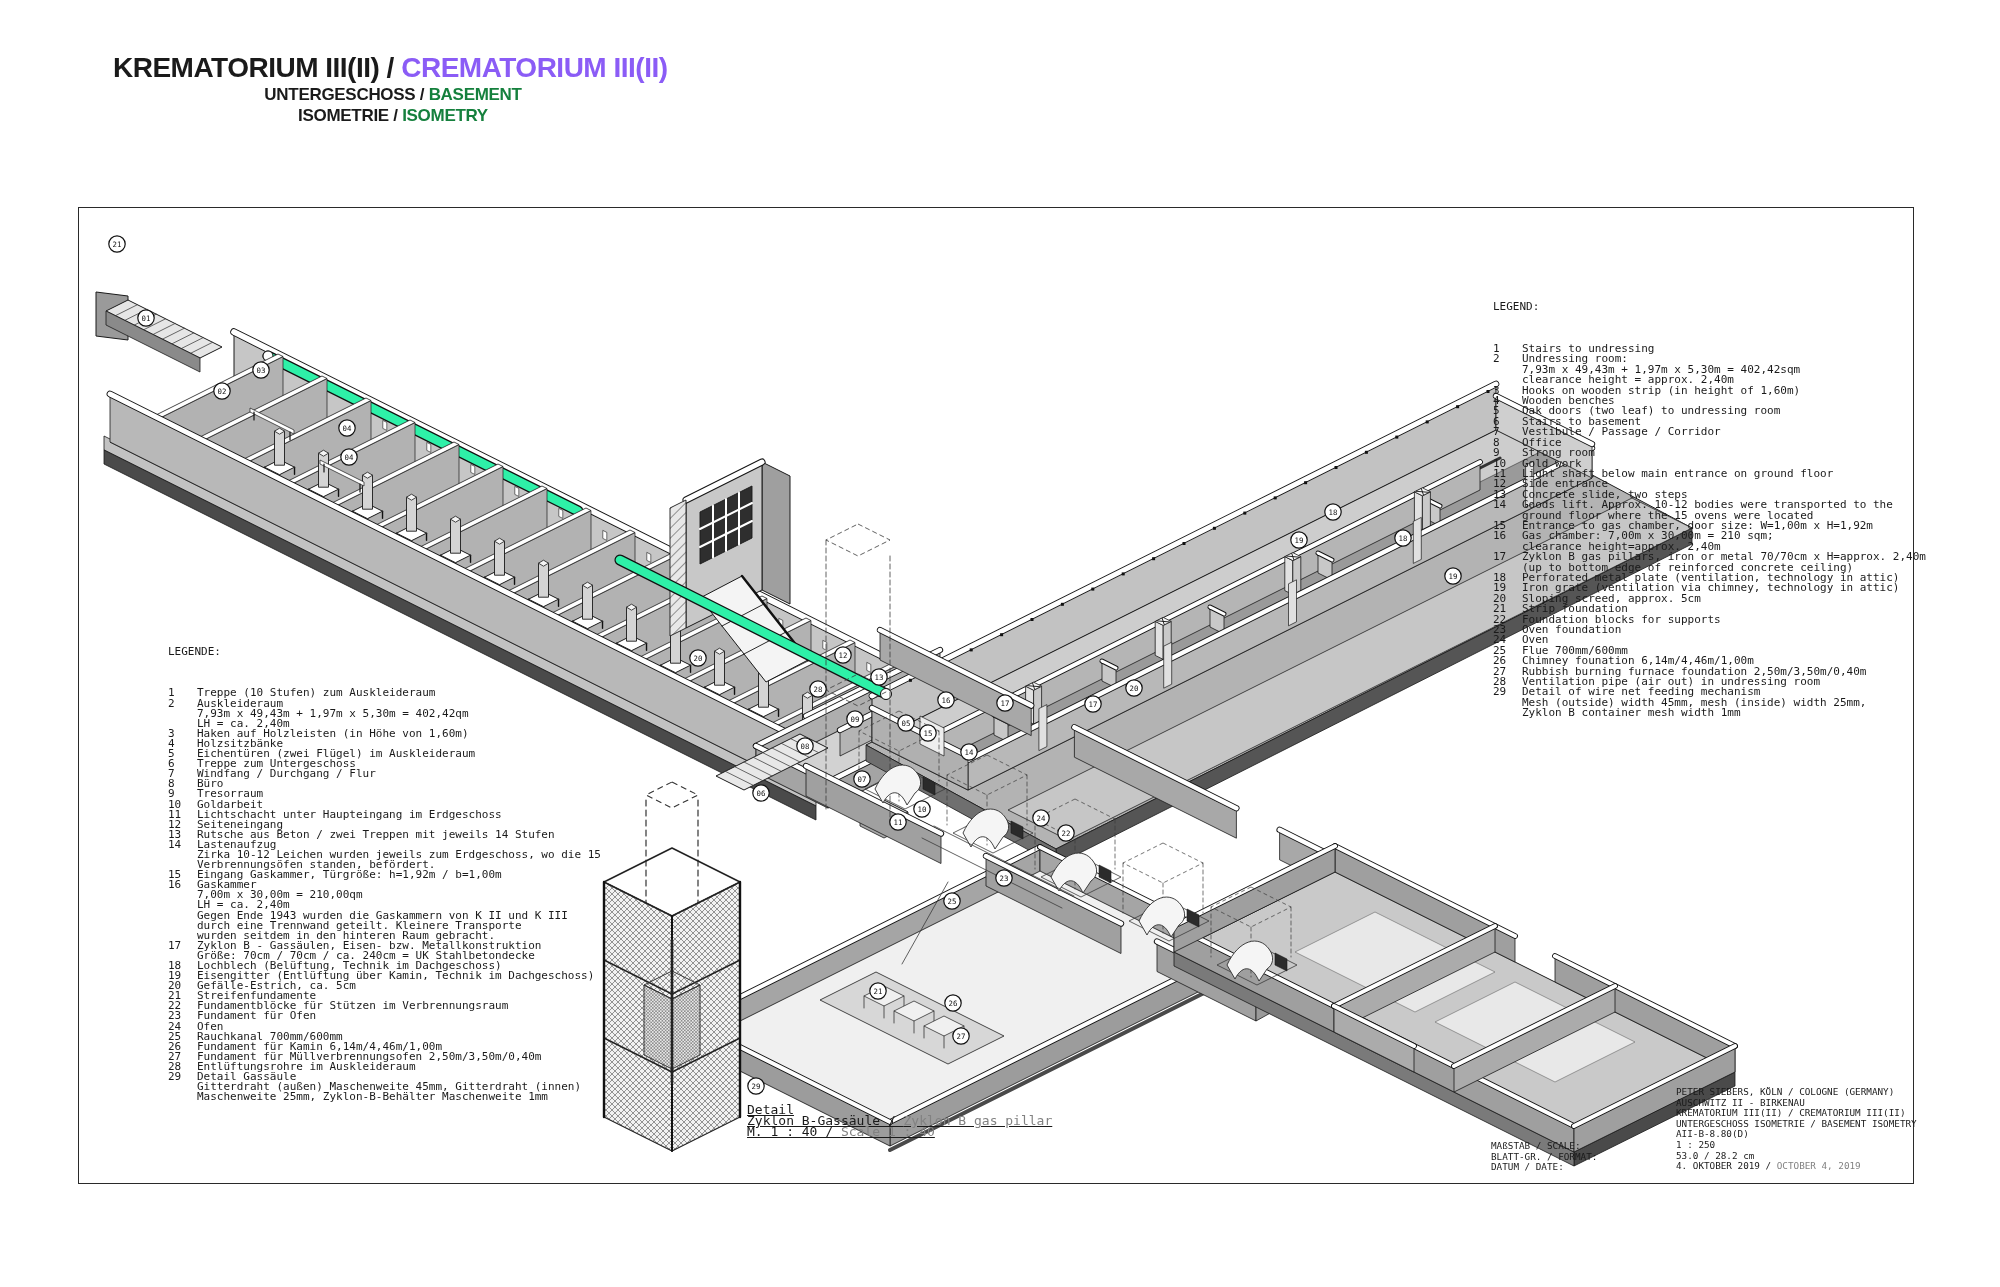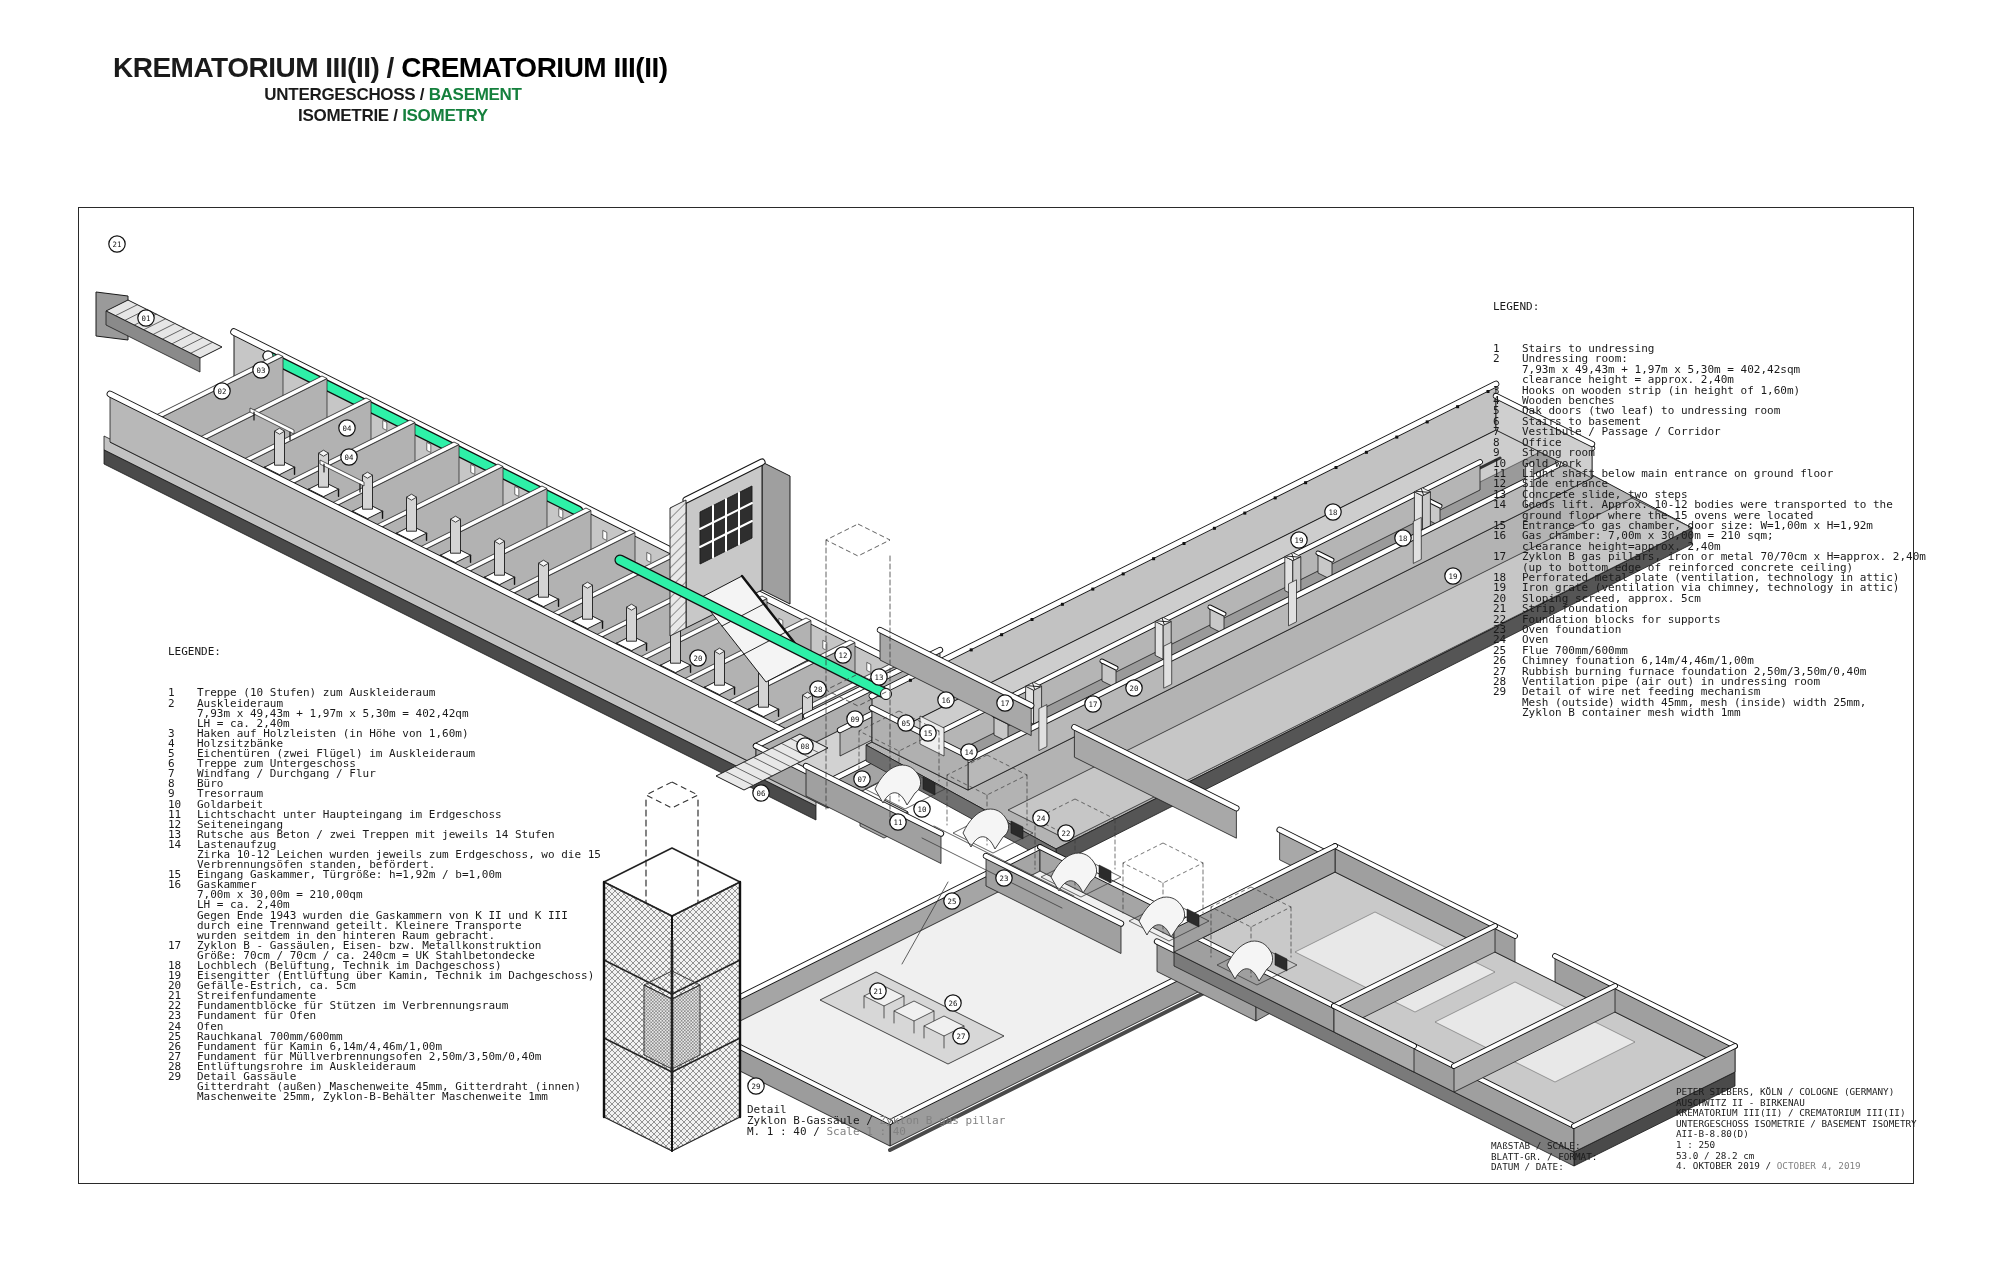--- a/index.html
+++ b/index.html
@@ -5,33 +5,33 @@
   html,body{margin:0;padding:0;background:#ffffff;}
   body{width:2000px;height:1287px;position:relative;overflow:hidden;
        font-family:"DejaVu Sans Mono", monospace;color:#1a1a1a;}
   #iso{position:absolute;left:0;top:0;}
   .frame{position:absolute;left:78px;top:207px;width:1834px;height:975px;
          border:1.6px solid #2a2a2a;}
   .titlewrap{position:absolute;left:113px;top:52px;width:560px;
              font-family:"Liberation Sans", sans-serif;font-weight:bold;}
   .t1{font-size:28px;letter-spacing:-0.5px;white-space:nowrap;}
   .t2{font-size:17px;text-align:center;margin-top:1px;letter-spacing:-0.3px;}
-  .gray{color:#000000;}
+  .gray{color:#8b5cf6;}
   .gray2{color:#15803d;}
   .legend{position:absolute;font-size:11px;line-height:10.1px;white-space:pre;}
   #legend-de{left:148px;top:627px;margin-left:20px;}
   #legend-en{left:1493px;top:281px;line-height:10.4px;}
   .lg-head{margin-bottom:11px;}
   .lg-item{display:flex;}
   .lg-num{width:29px;flex:none;}
   .lg-lines{flex:none;}
   .tblock{position:absolute;font-size:9.3px;line-height:10.6px;white-space:pre;}
   #tb-labels{left:1491px;top:1141px;}
   #tb-values{left:1676px;top:1087px;}
-  #detail-cap{left:747px;top:1104px;font-size:11px;line-height:11px;}
+  #detail-cap{left:747px;top:1104px;font-size:13px;line-height:11px;text-decoration:underline;}
   .cap-gray{color:#828282;}
 </style>
 </head>
 <body>
 
 <div class="frame"></div>
 
 <div class="titlewrap">
   <div class="t1"><span>KREMATORIUM III(II)</span><span> / </span><span class="gray">CREMATORIUM III(II)</span></div>
   <div class="t2"><span>UNTERGESCHOSS</span><span> / </span><span class="gray2">BASEMENT</span></div>

